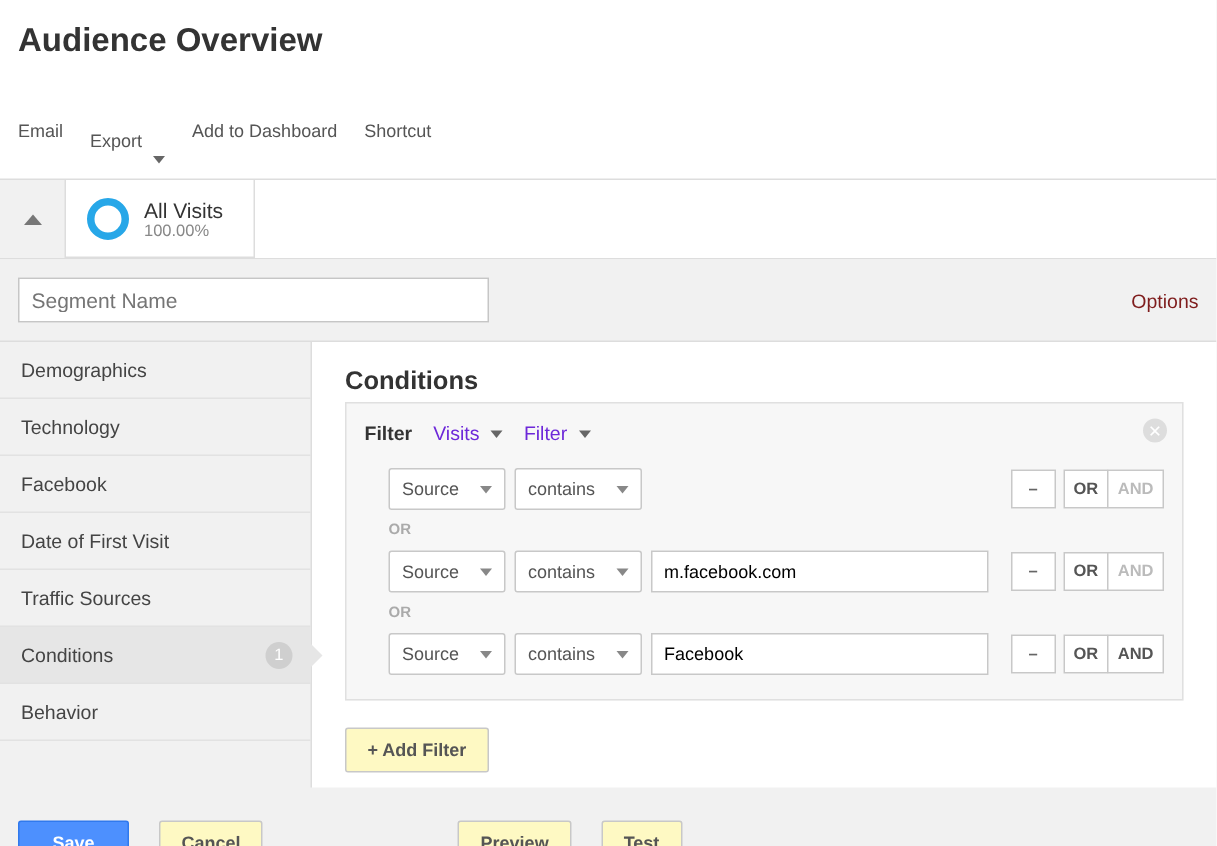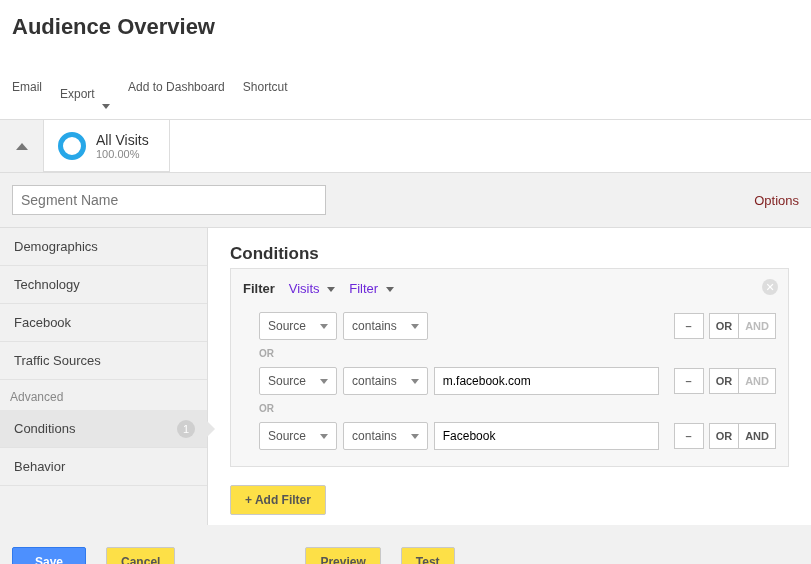--- a/index.html
+++ b/index.html
@@ -248,21 +248,21 @@
     font-weight: bold;
   }
   .op-btn:first-child { margin-left: 0; }
   .op-btn.disabled { color: #bbb; cursor: default; }
   .op-btn.remove { color: #666; font-weight: bold; margin-right: 6px;}
   .add-filter {
     margin-top: 18px;
   }
   .btn {
     border: 1px solid #c8c8c8;
-    background: #fde047;
+    background: #fef9c3;
     height: 30px;
     padding: 0 14px;
     font-size: 12px;
     color: #555;
     border-radius: 2px;
     cursor: pointer;
     display: inline-flex;
     align-items: center;
     font-weight: bold;
   }
@@ -311,22 +311,22 @@
   <div class="seg-name-row">
     <input class="seg-name-input" placeholder="Segment Name" style="">
     <span class="options-link">Options</span>
   </div>
 
   <div class="builder">
     <div class="sidebar">
       <div class="side-item">Demographics</div>
       <div class="side-item">Technology</div>
       <div class="side-item">Facebook</div>
+      <div class="side-item">Date of First Visit</div>
       <div class="side-item">Traffic Sources</div>
-      <div class="side-sec-label">Advanced</div>
       <div class="side-item active">
         <span>Conditions</span>
         <span class="badge">1</span>
       </div>
       <div class="side-item">Behavior</div>
     </div>
 
     <div class="main">
       <h2>Conditions</h2>
 

